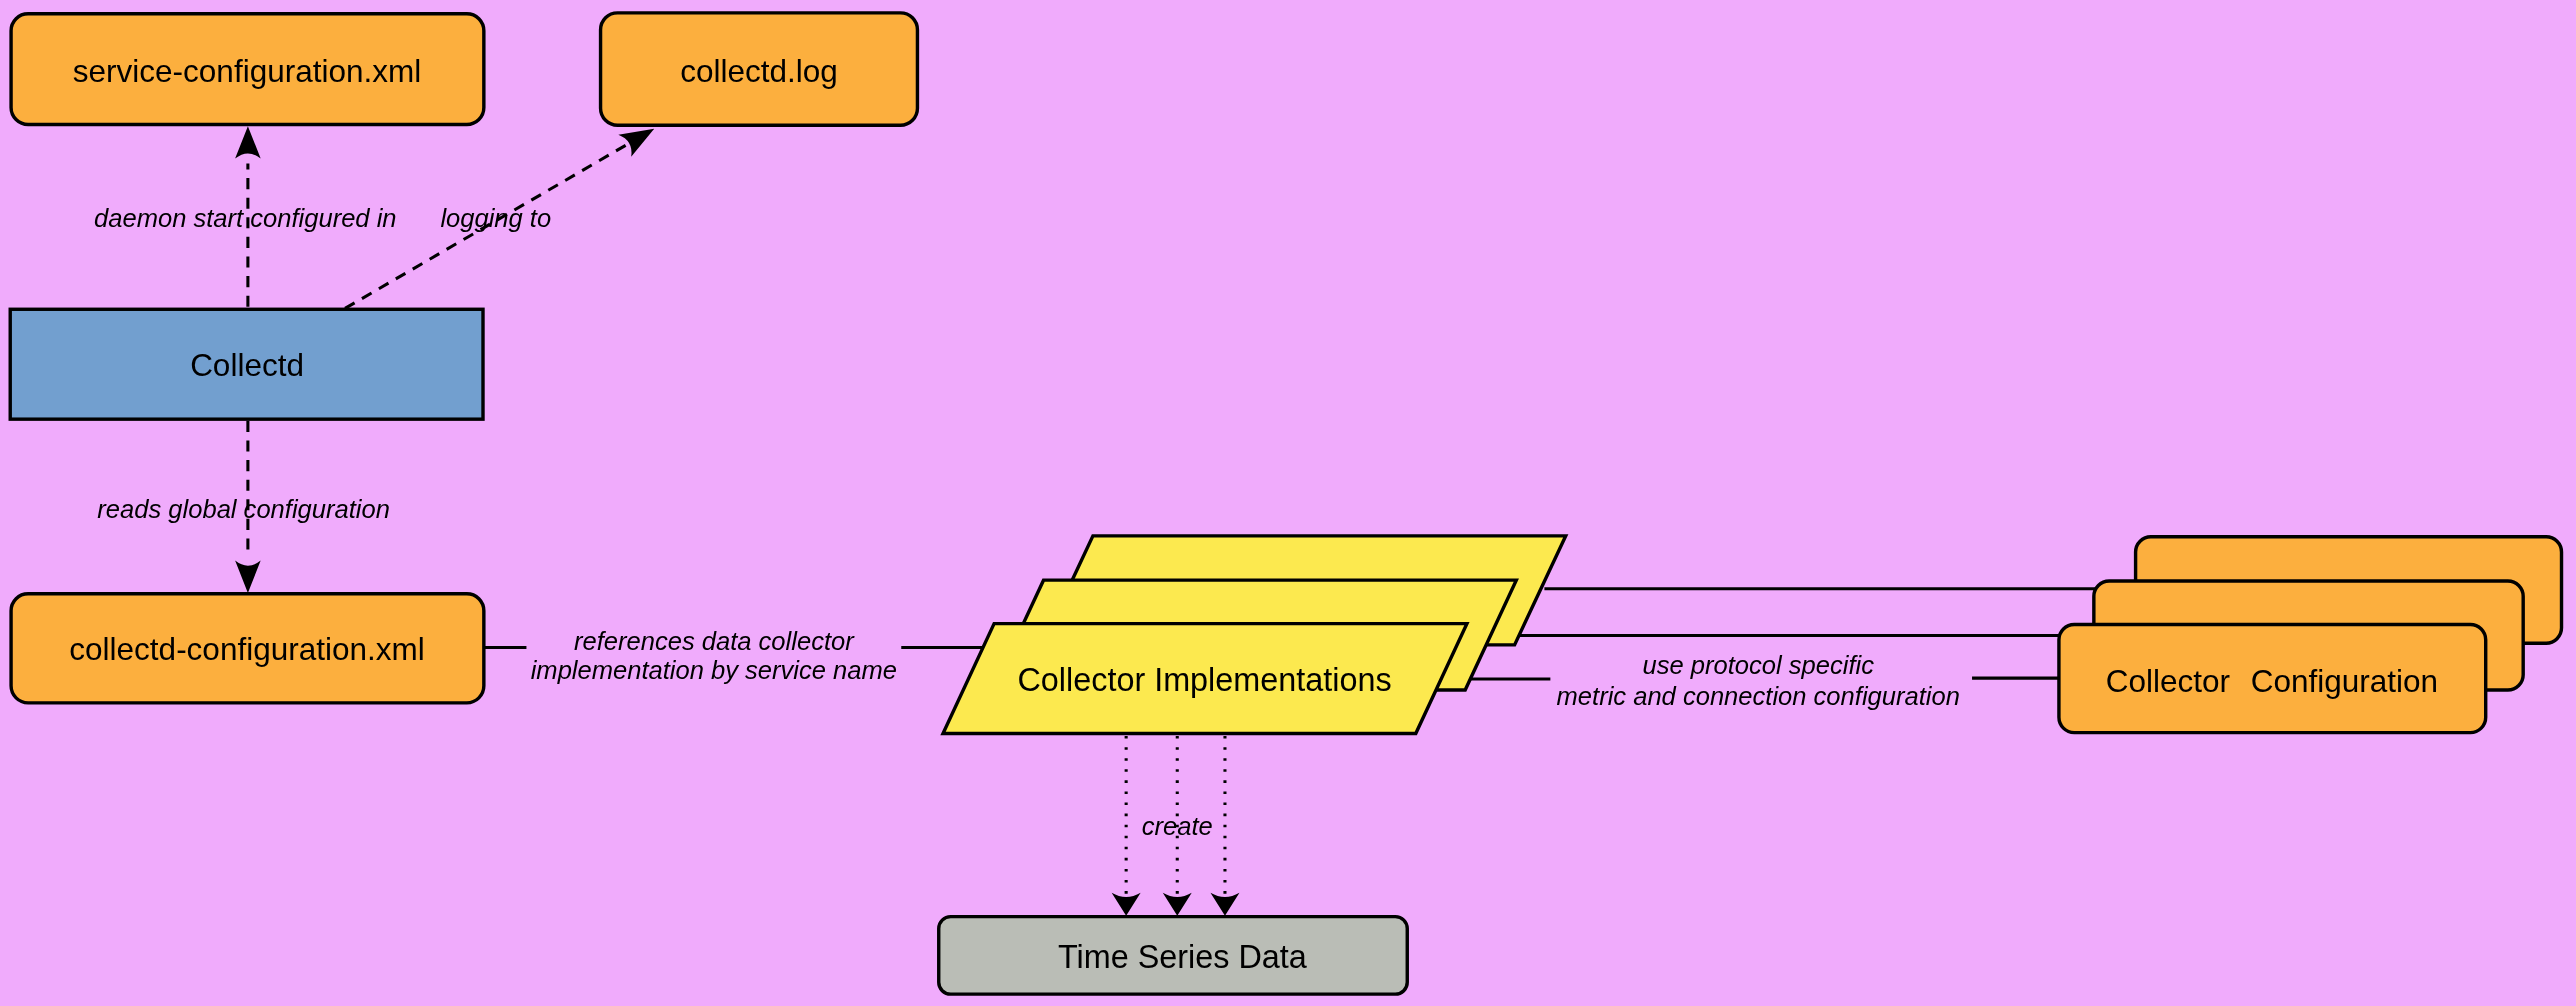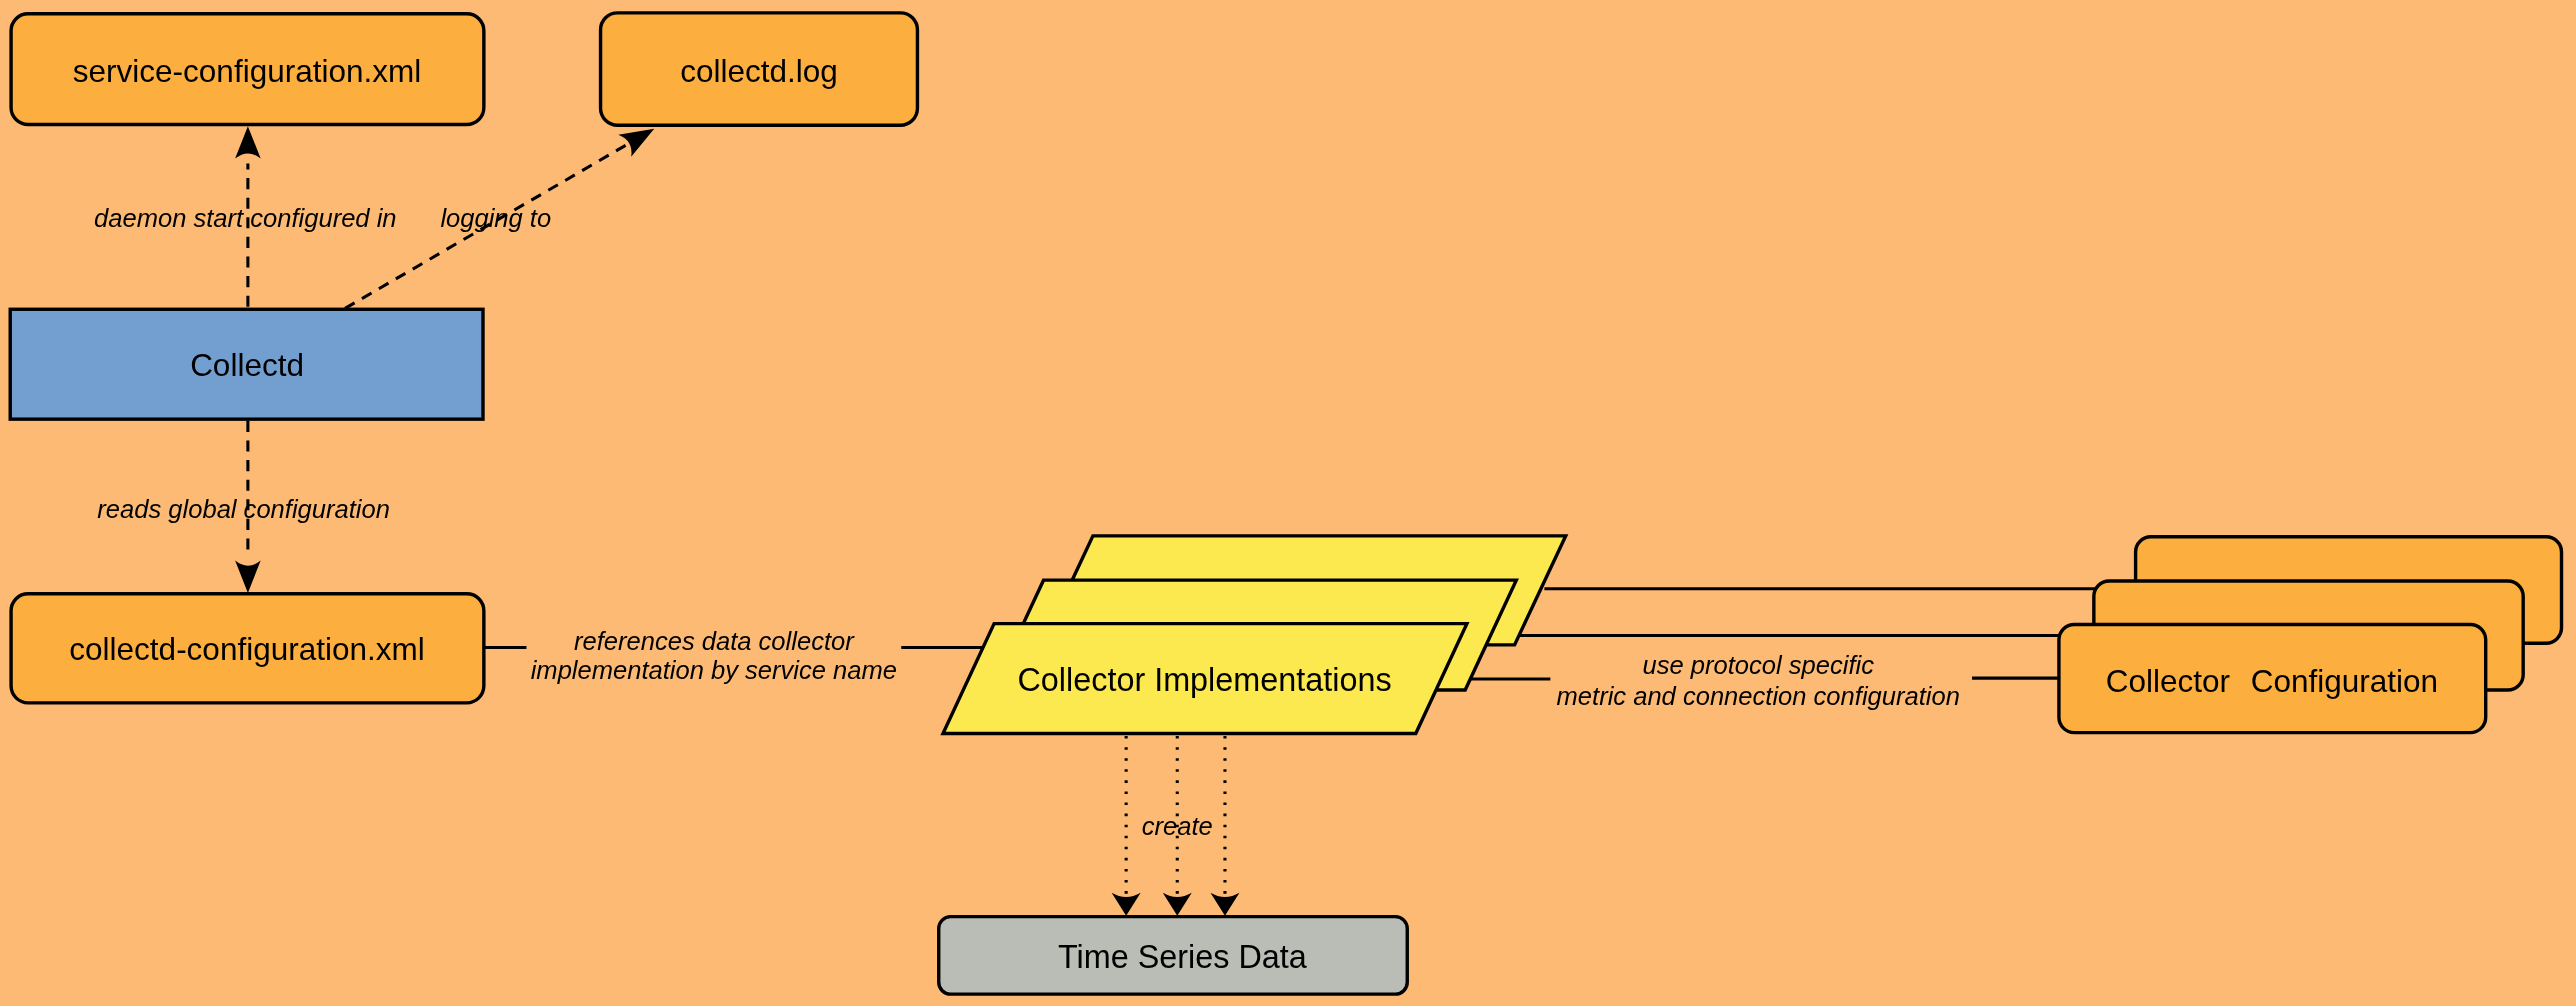--- a/index.html
+++ b/index.html
@@ -4,21 +4,21 @@
 <style>
   html, body {
     margin: 0;
     padding: 0;
     background: #ffffff;
   }
   .stage {
     position: relative;
     width: 2576px;
     height: 1007px;
-    background: #fdba74;
+    background: #f0abfc;
     overflow: hidden;
   }
   svg { display: block; }
   .node-label {
     font-family: "Liberation Sans", sans-serif;
     font-size: 37px;
     fill: #000000;
   }
   .node-label-big {
     font-family: "Liberation Sans", sans-serif;

